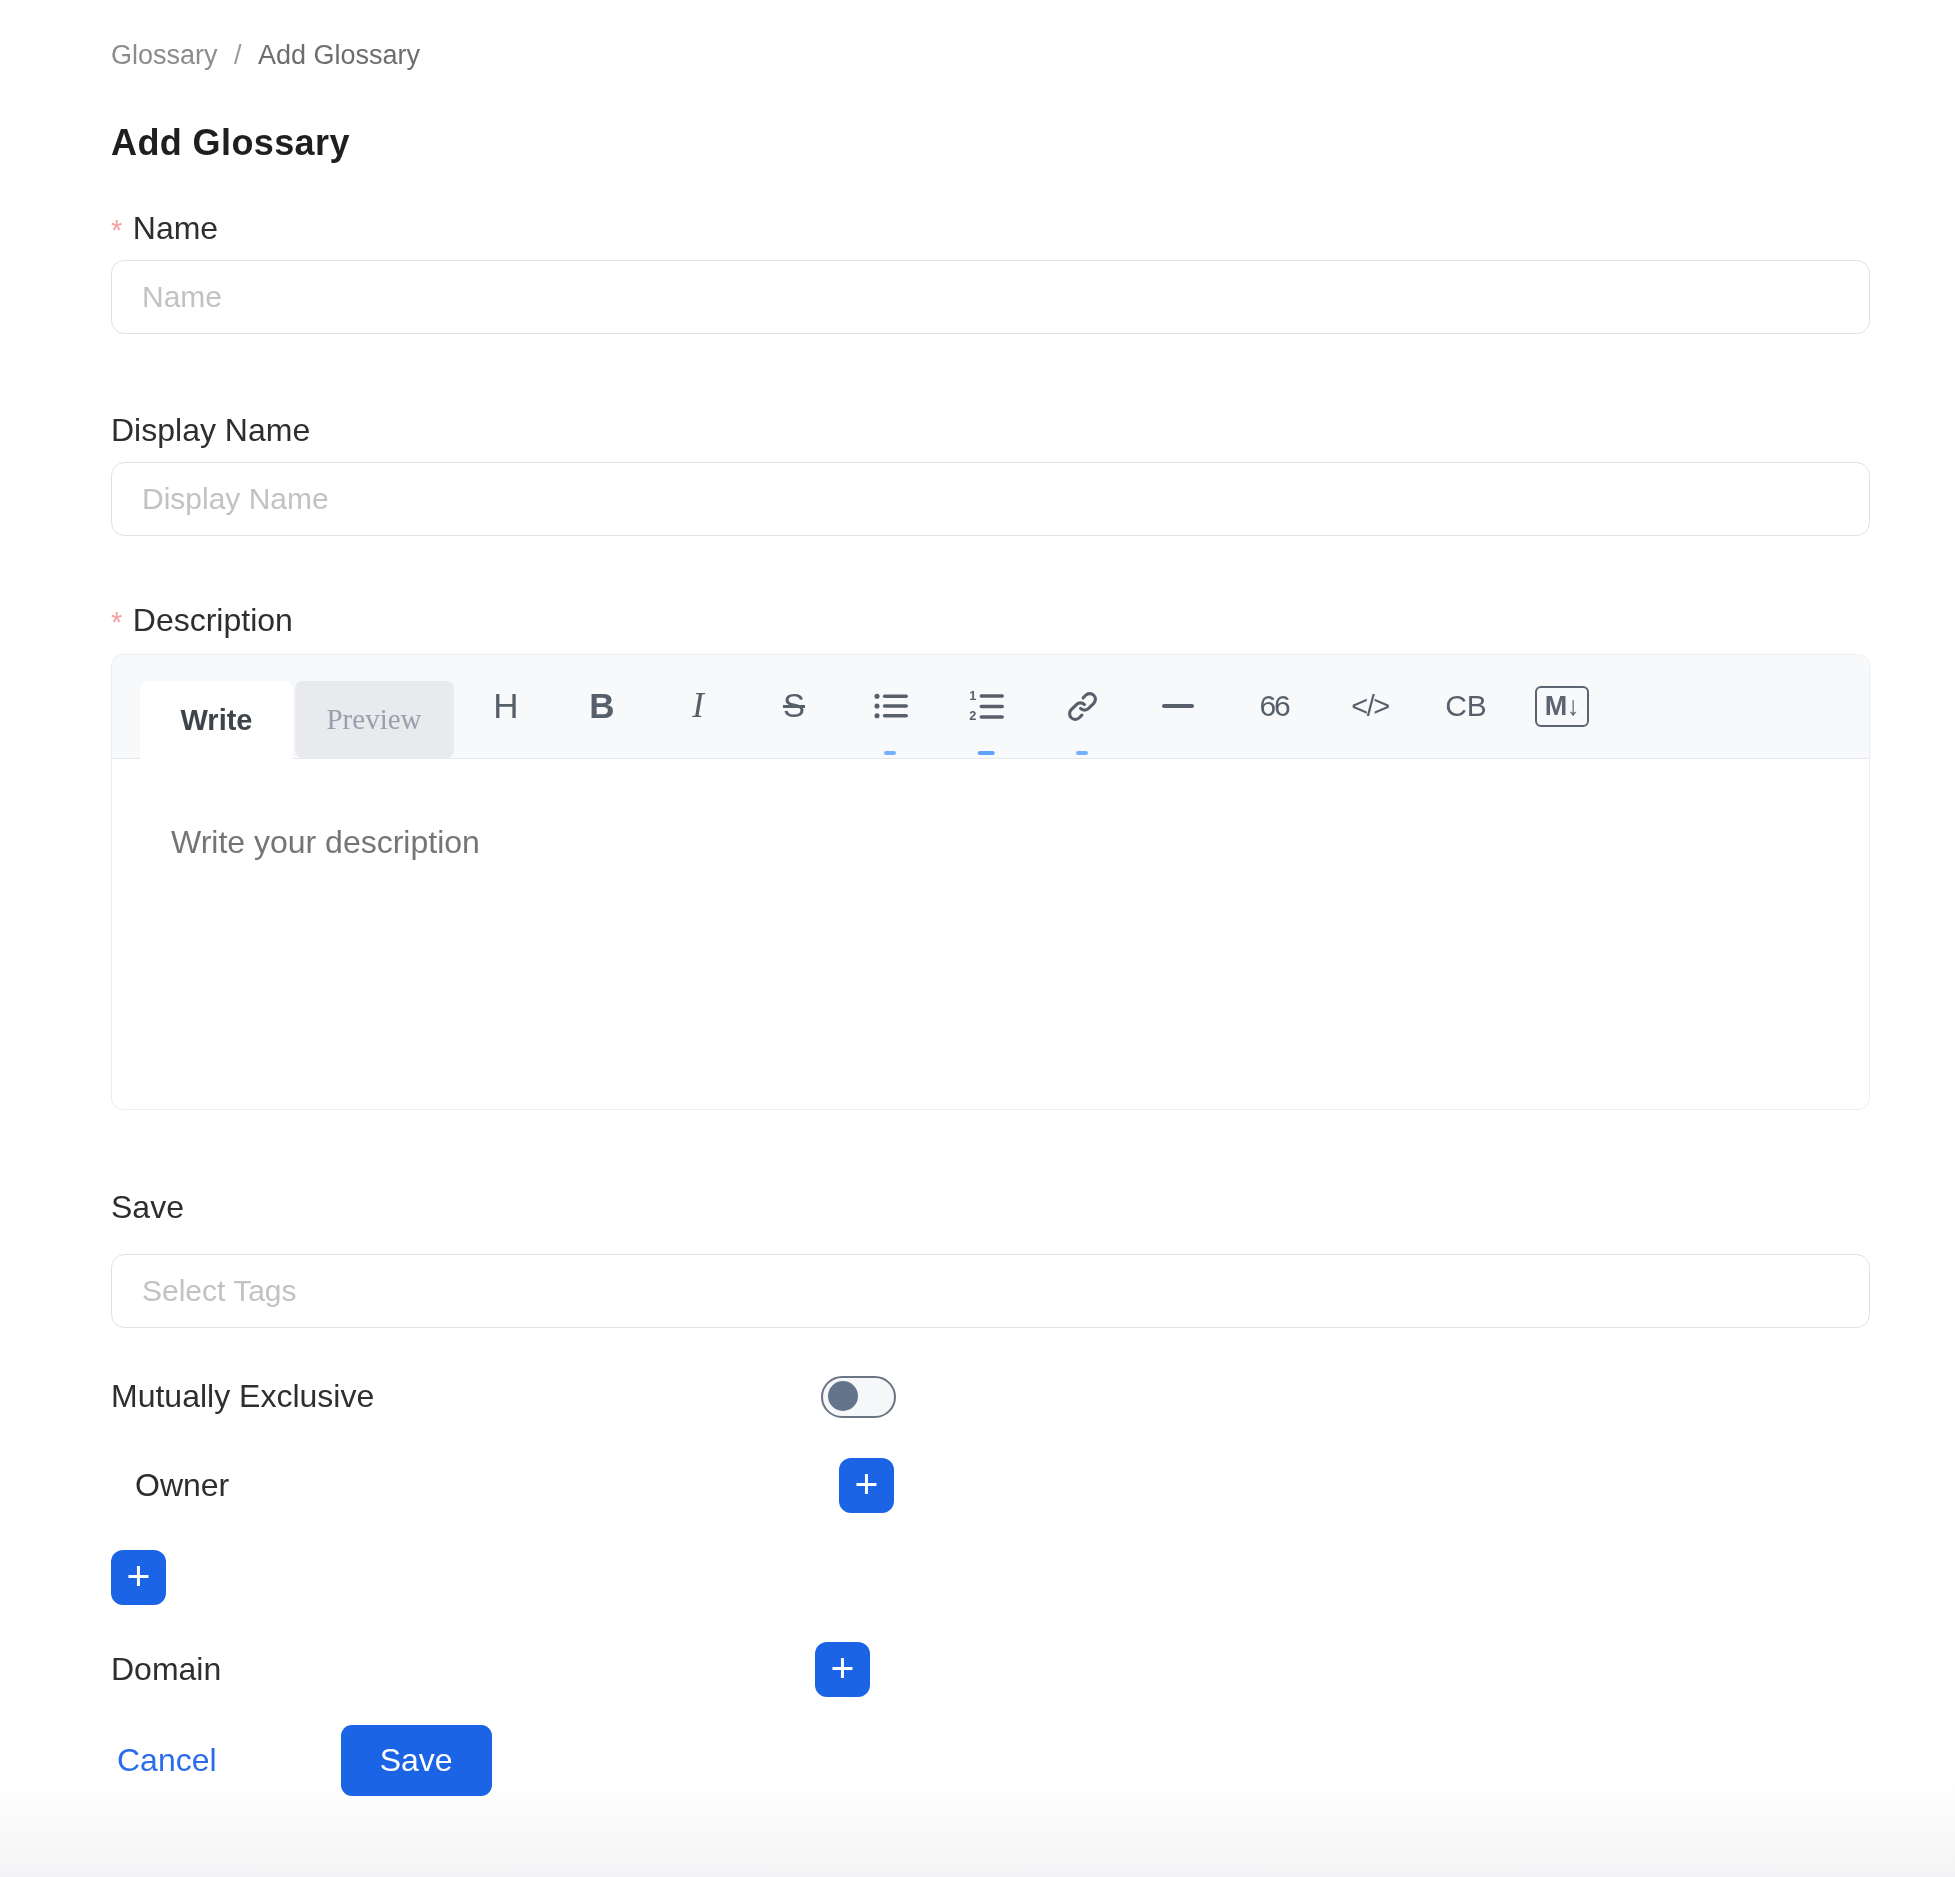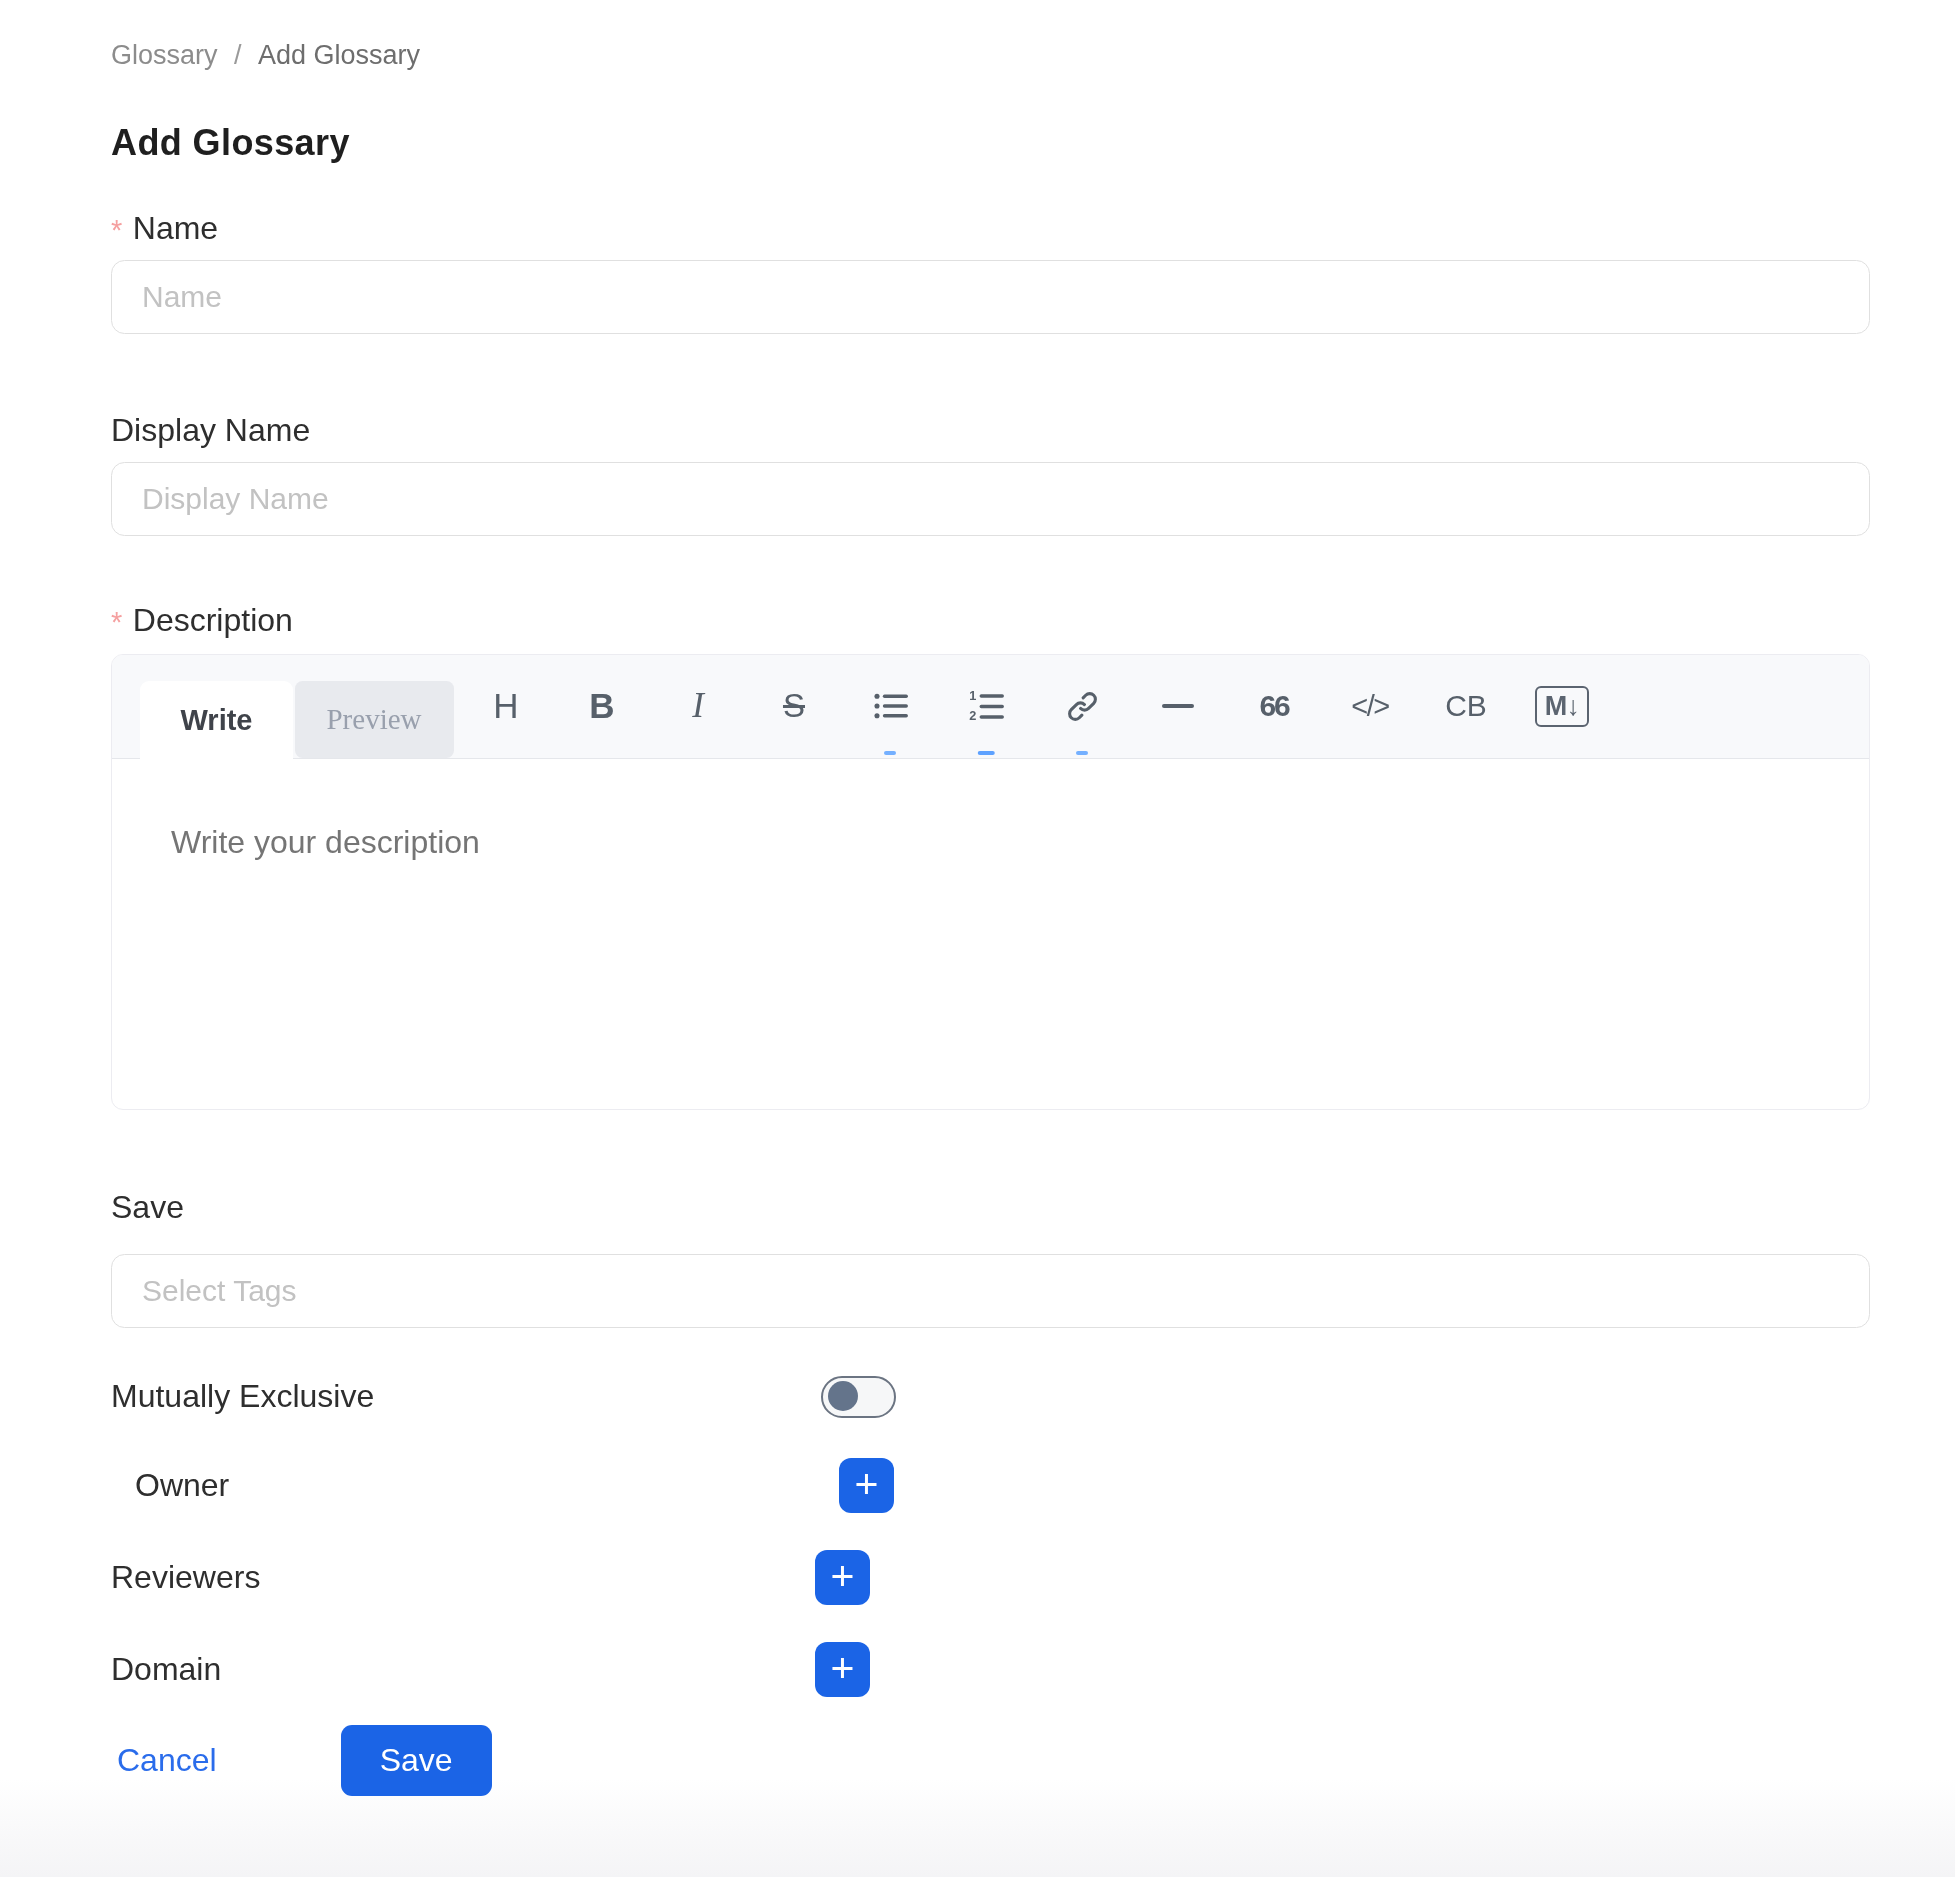--- a/index.html
+++ b/index.html
@@ -40,21 +40,21 @@
   .tabs{display:flex;align-items:flex-end;height:100%;padding-left:28px;box-sizing:border-box;}
   .tab{height:77px;display:flex;align-items:center;justify-content:center;font-size:29px;box-sizing:border-box;cursor:pointer;}
   .tab-write{width:153px;background:#ffffff;border-radius:9px 9px 0 0;color:#3f434a;font-weight:700;position:relative;top:1.5px;height:78px;}
   .tab-preview{width:159px;margin-left:1.5px;background:#e8eaee;border-radius:7.5px;color:#99a0ad;font-weight:400;margin-bottom:0px;font-family:Liberation Serif, serif;}
   .toolbar{display:flex;align-items:center;height:100%;margin-left:4.5px;}
   .tcell{width:96px;height:100%;display:flex;align-items:center;justify-content:center;color:#57606a;position:relative;cursor:pointer;}
   .g-h{font-size:35px;font-weight:400;}
   .g-b{font-size:35px;font-weight:700;}
   .g-i{font-size:35px;font-style:italic;font-family:"Liberation Serif",serif;}
   .g-s{font-size:33px;text-decoration:line-through;}
-  .g-quote{font-size:30px;font-weight:700;letter-spacing:-2.3px;}
+  .g-quote{font-size:30px;font-weight:400;letter-spacing:-2.3px;}
   .g-code{font-size:29px;font-weight:500;letter-spacing:-1.5px;}
   .g-cb{font-size:30px;font-weight:500;}
   .md-box{border:2.3px solid #5b6470;border-radius:6px;padding:3px 7.5px;font-size:27px;font-weight:700;color:#5b6470;letter-spacing:-0.8px;}
   .hr-glyph{width:32px;height:3.8px;background:#57606a;border-radius:2.3px;}
   .has-mark::after{content:"";position:absolute;bottom:3px;left:50%;transform:translateX(-50%);width:12px;height:3.8px;border-radius:2.3px;background:#74b0ff;}
   .mark-lg::after{width:16.5px;background:#5ea2ff;}
   .editor-body{height:312px;padding:65px 59px 2px 59px;box-sizing:border-box;font-size:32px;color:#757575;cursor:text;}
 
   
   .field-row{display:flex;align-items:center;}
@@ -166,21 +166,20 @@
         <div class="knob"></div>
       </div>
     </div>
 
     <div class="field-row row-owner">
       <div class="row-label">Owner</div>
       <button class="plus-btn">+</button>
     </div>
 
     <div class="field-row row-next">
-      <div class="row-label">Reviewers</div>
       <button class="plus-btn">+</button>
     </div>
 
     <div class="field-row row-next">
       <div class="row-label">Domain</div>
       <button class="plus-btn">+</button>
     </div>
 
     <div class="actions">
       <button class="cancel-link">Cancel</button>

